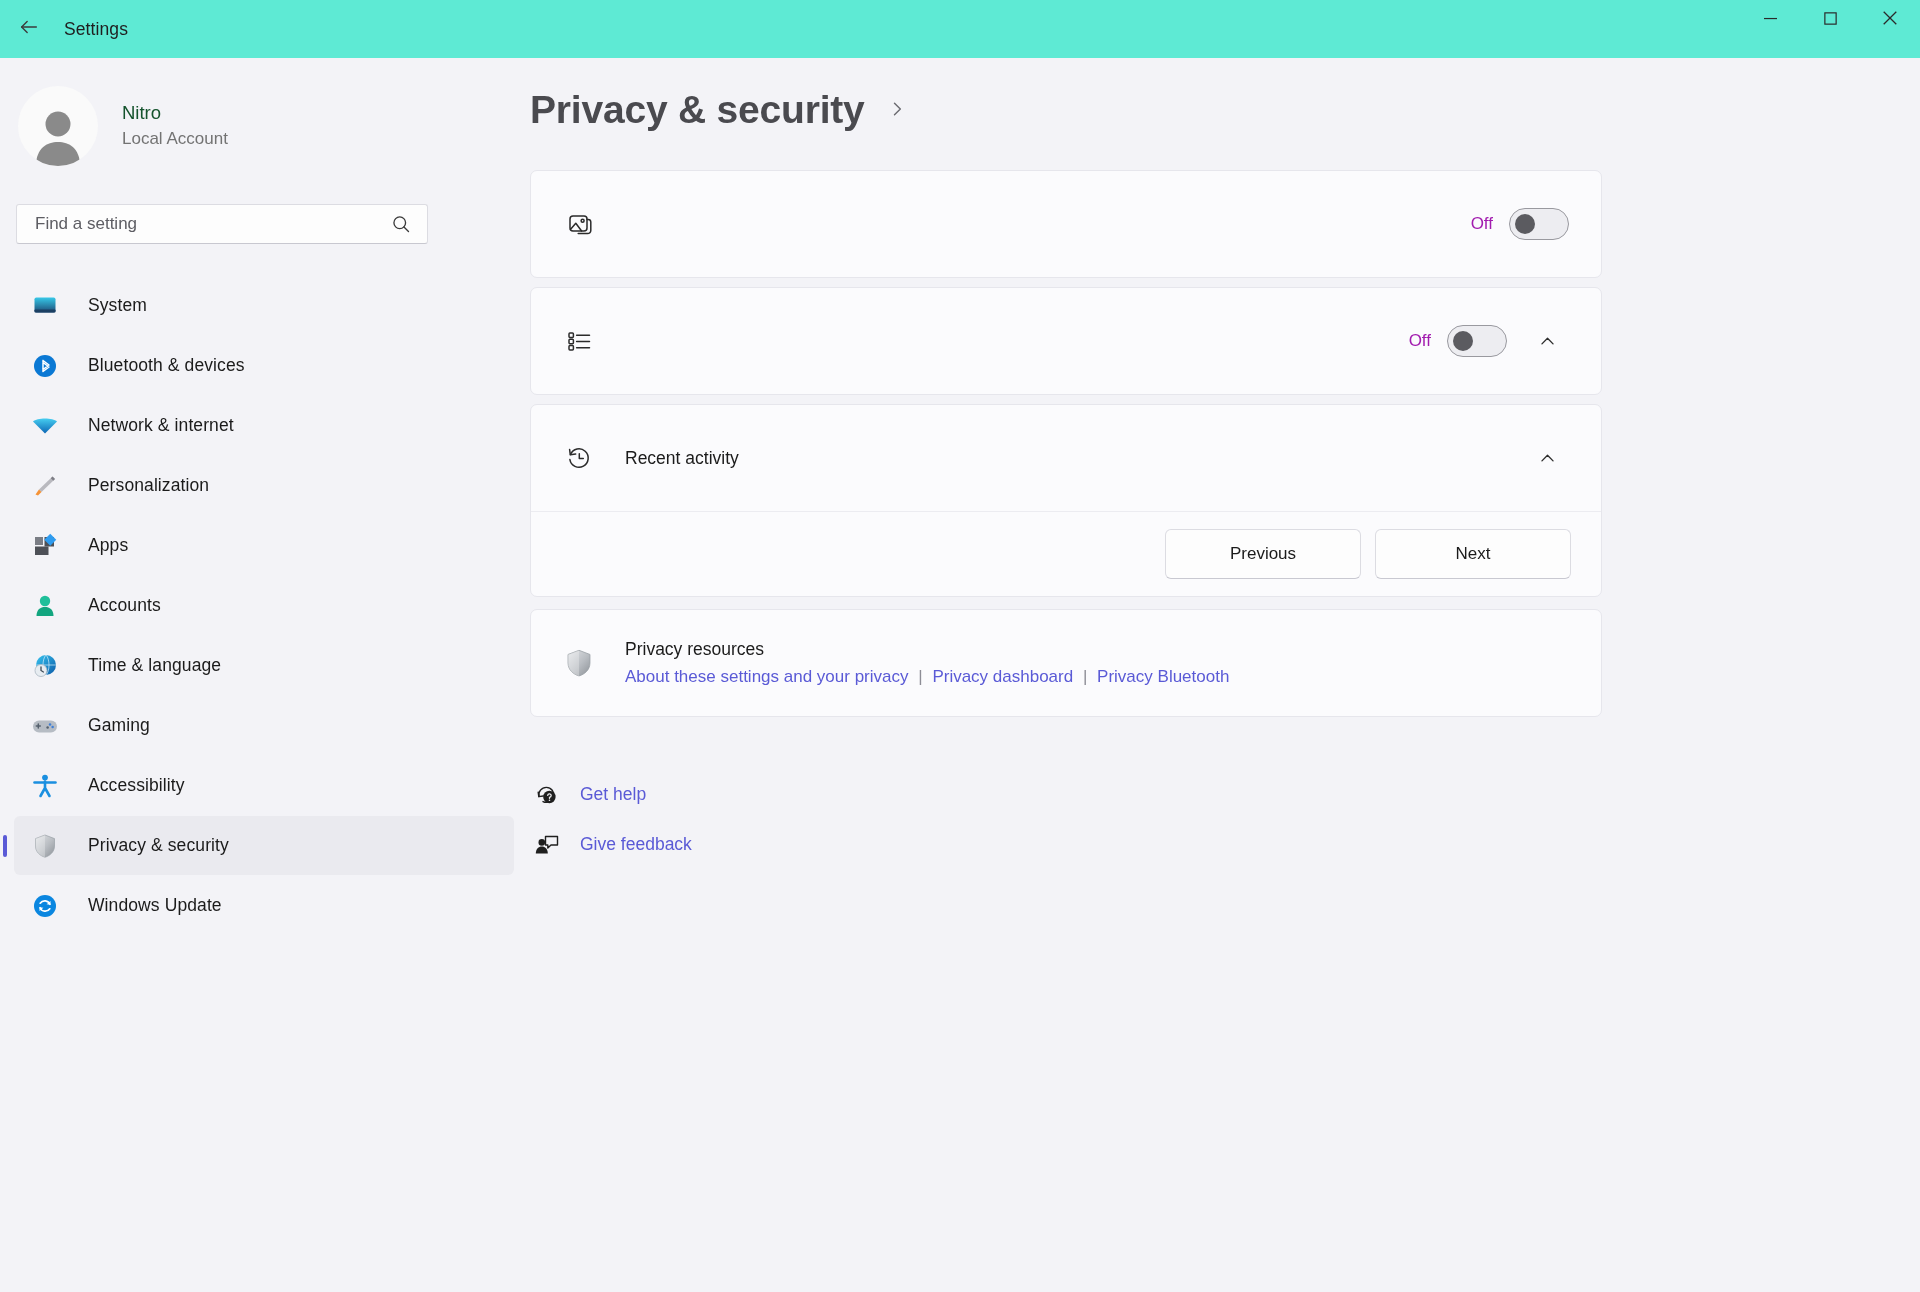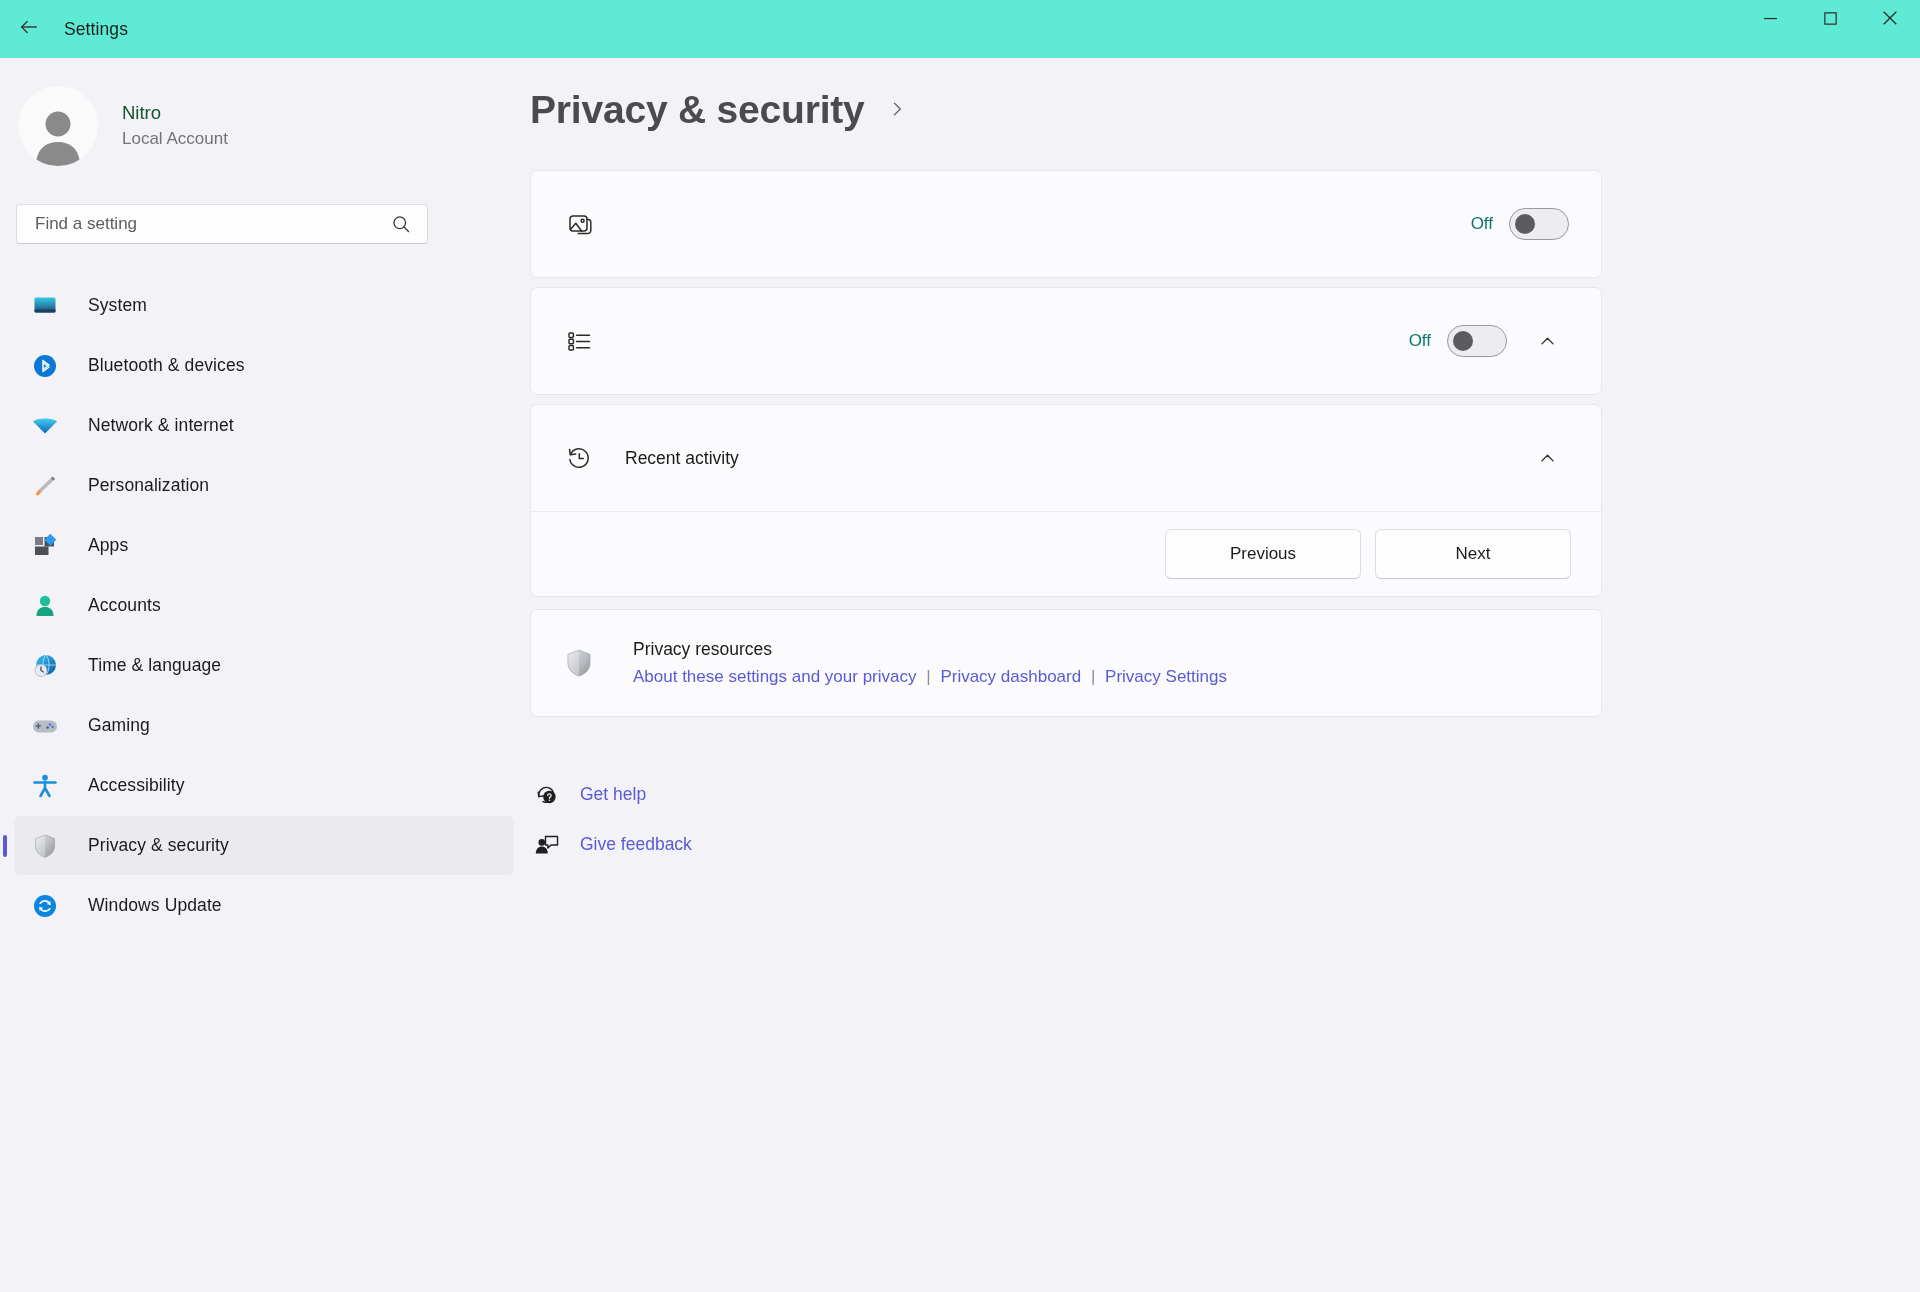--- a/index.html
+++ b/index.html
@@ -205,21 +205,21 @@
   }
   .spacer { flex: 1; }
 
   .toggle-group {
     display: flex;
     align-items: center;
     gap: 16px;
   }
   .toggle-state {
     font-size: 17px;
-    color: #0f766e;
+    color: #a21caf;
   }
   .toggle {
     position: relative;
     width: 60px; height: 32px;
     border-radius: 16px;
     background: #ededf1;
     border: 1px solid #99999f;
     flex: none;
   }
   .toggle .knob {
@@ -263,21 +263,21 @@
     color: #1b1b1b;
     cursor: default;
   }
 
   .resources-row {
     display: flex;
     align-items: center;
     min-height: 106px;
     padding: 0 30px;
   }
-  .resources-text { margin-left: 36px; }
+  .resources-text { margin-left: 28px; }
   .resources-title {
     font-size: 17.5px;
     color: #1b1b1b;
     line-height: 1.55;
   }
   .resources-links {
     font-size: 17px;
     line-height: 1.62;
     color: #5a5ad6;
   }
@@ -622,21 +622,21 @@
             <path d="M13 2 L13 24.2 C8.2 22.8 3.5 19 3.5 13 V5.6 Z" fill="#ffffff" opacity="0.28"></path>
           </svg>
         </span>
         <div class="resources-text">
           <div class="resources-title">Privacy resources</div>
           <div class="resources-links">
             <a href="#">About these settings and your privacy</a>
             <span class="link-sep">|</span>
             <a href="#">Privacy dashboard</a>
             <span class="link-sep">|</span>
-            <a href="#">Privacy Settings</a>
+            <a href="#">Privacy Bluetooth</a>
           </div>
         </div>
       </div>
     </div>
 
   </div>
 
   <div class="footer-links">
     <div class="footer-link">
       <span class="footer-icon">

